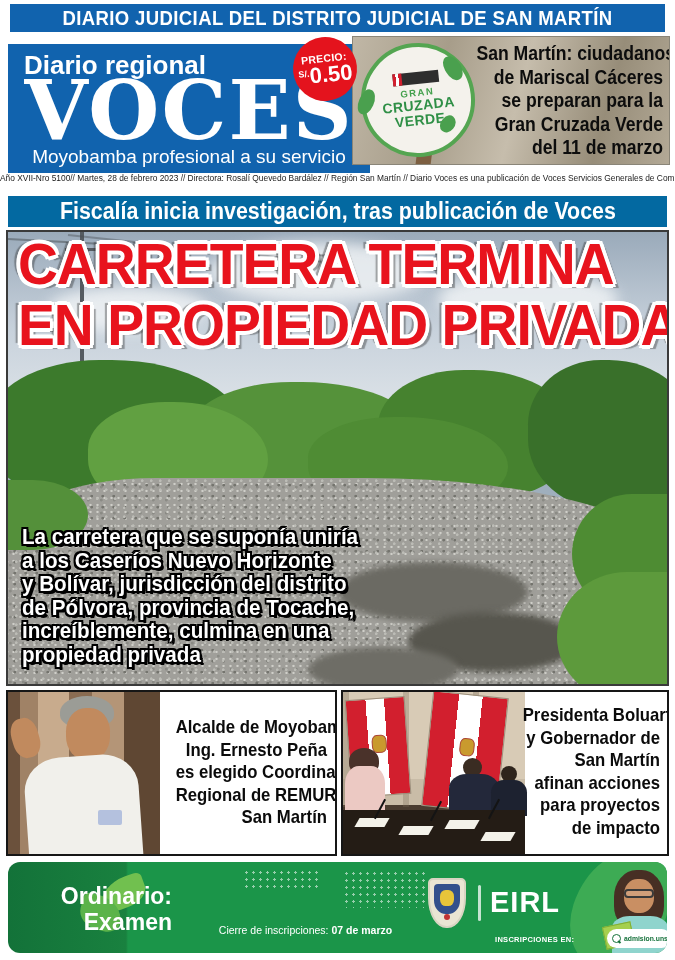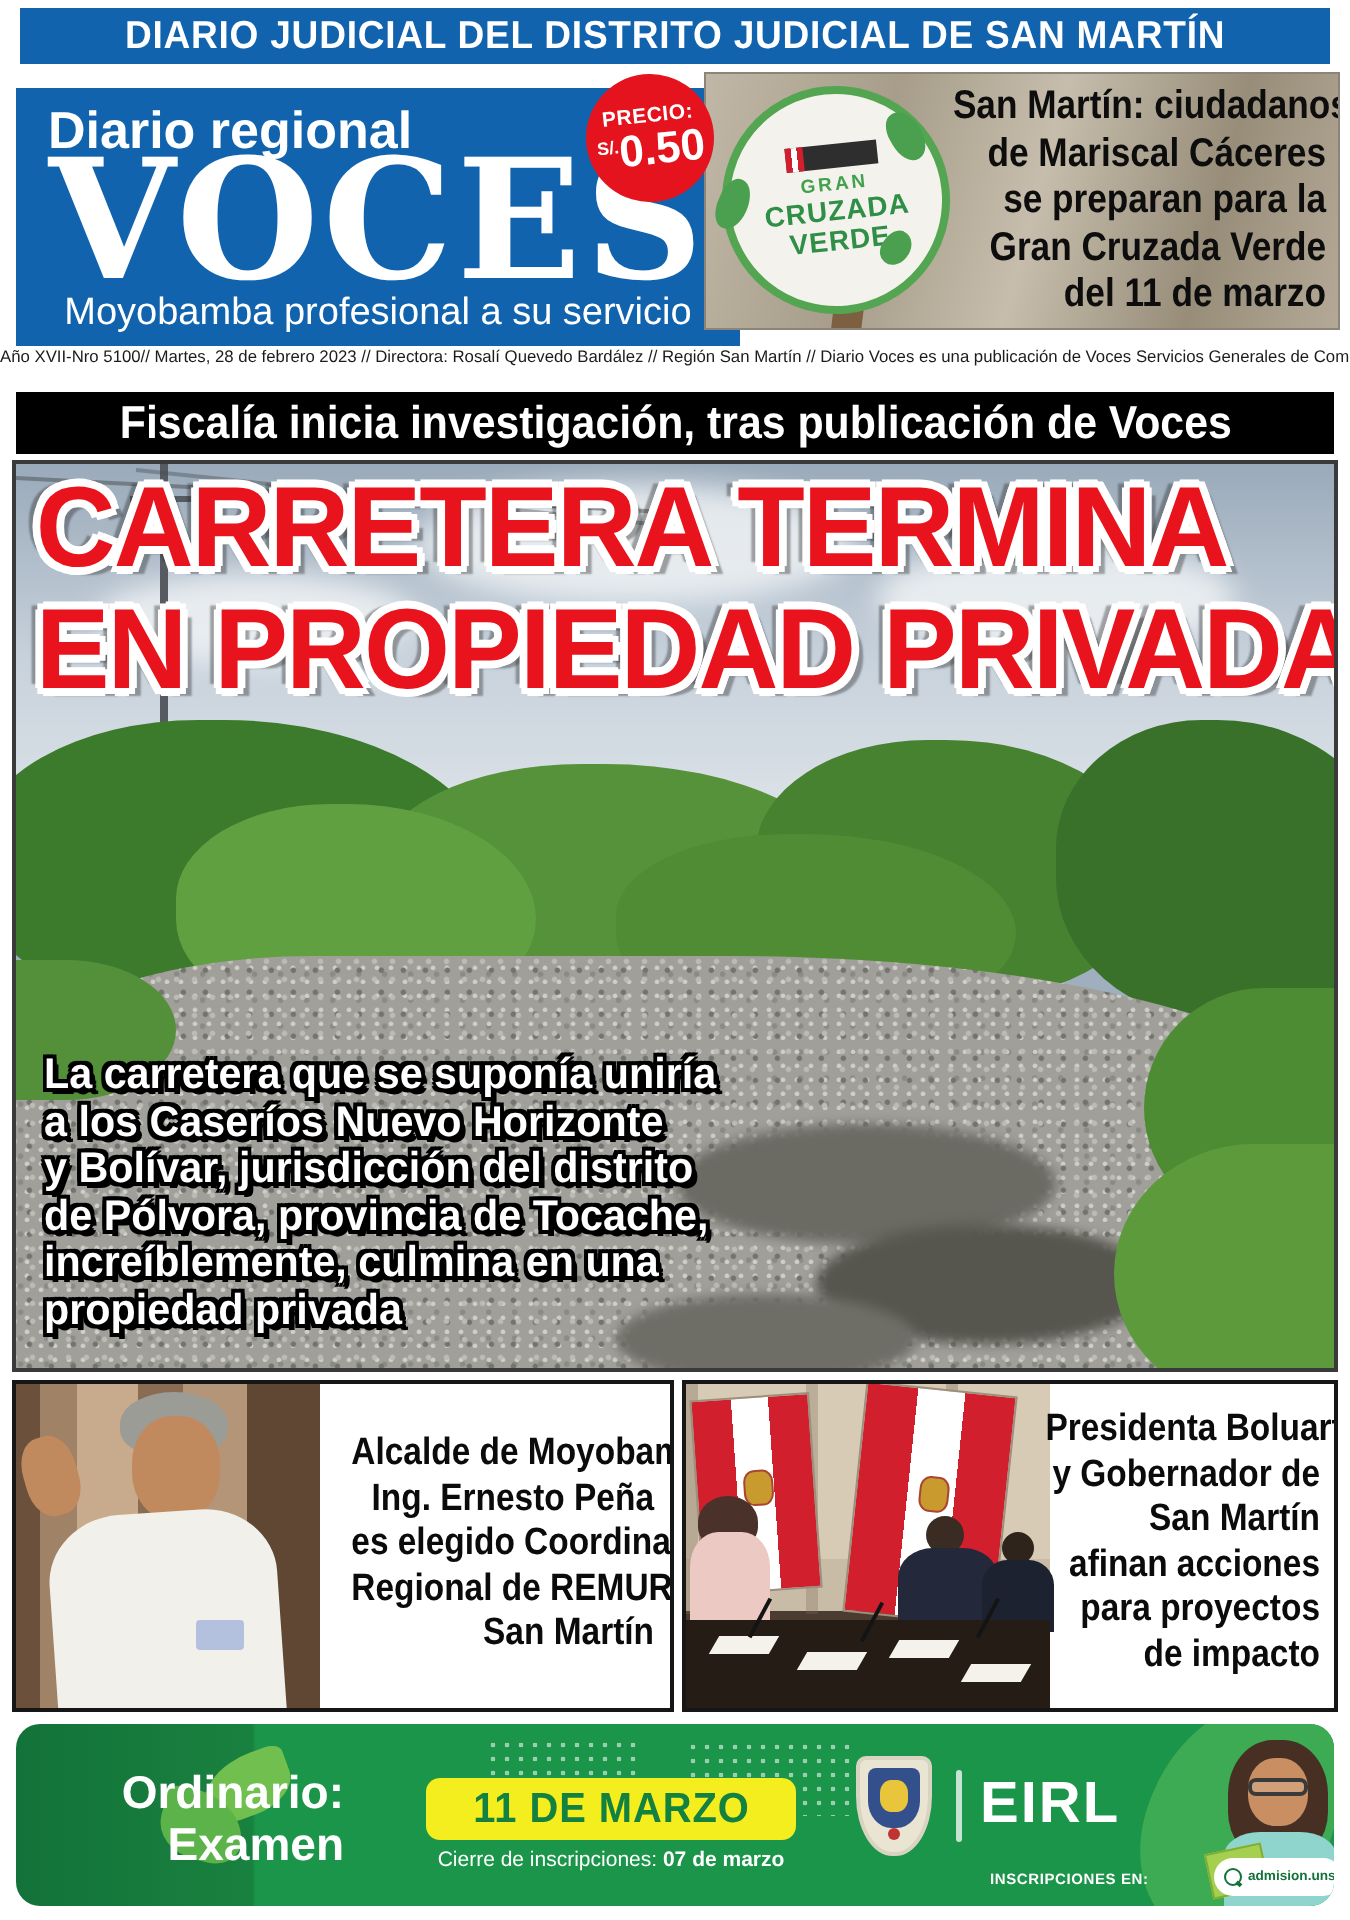--- a/index.html
+++ b/index.html
@@ -46,21 +46,21 @@
   .gcv-h1{left:6px;top:52px;width:15px;height:26px;transform:rotate(24deg);}
   .gcv-h2{left:92px;top:18px;width:16px;height:26px;transform:rotate(-30deg);}
   .gcv-h3{left:88px;top:78px;width:14px;height:18px;transform:rotate(40deg);}
   .ts-head{right:6px;top:5px;width:212px;text-align:right;transform:scaleX(.88);transform-origin:right top;}
   .ts-head div{font-size:20px;font-weight:900;color:#0d0d0d;line-height:23.5px;white-space:nowrap;}
 
   
   .infoline{left:0;top:173px;width:675px;text-align:center;font-size:8.4px;color:#1c1c1c;white-space:nowrap;}
 
   
-  .kicker{left:8px;top:196px;width:659px;height:31px;background:#000000;}
+  .kicker{left:8px;top:196px;width:659px;height:31px;background:#0369a1;}
   .kicker span{color:#fff;font-weight:900;font-size:23px;transform:scaleX(.93);white-space:nowrap;}
 
   
   .mainphoto{left:6px;top:230px;width:663px;height:456px;border:2px solid #3a3a3a;box-sizing:border-box;
              overflow:hidden;background:#9fafbd;}
   .sky{left:0;top:0;right:0;height:180px;background:linear-gradient(#9aaaba,#c8d2dc 55%,#dde3e8);}
   .cloud{background:#f0f3f5;border-radius:50%;filter:blur(7px);opacity:.85;}
   .cl1{left:200px;top:10px;width:220px;height:60px;}
   .cl2{left:430px;top:40px;width:180px;height:55px;}
   .cl3{left:40px;top:55px;width:160px;height:45px;}
@@ -307,23 +307,20 @@
 
   <div class="abs banner">
     <div class="abs bf1"></div>
     <div class="abs bf2"></div>
     <div class="abs ban-title">
       <div>Ordinario:</div>
       <div>Examen</div>
     </div>
     <div class="abs dots dots1"></div>
     <div class="abs dots dots2"></div>
-    <div class="abs datebox flexc">
-      <span>11 DE MARZO</span>
-    </div>
     <div class="abs deadline">
       <span>Cierre de inscripciones: </span><b>07 de marzo</b>
     </div>
     <div class="abs crest">
       <div class="abs c1"></div>
       <div class="abs c2"></div>
       <div class="abs c3"></div>
     </div>
     <div class="abs divider"></div>
     <div class="abs unsm">EIRL</div>

